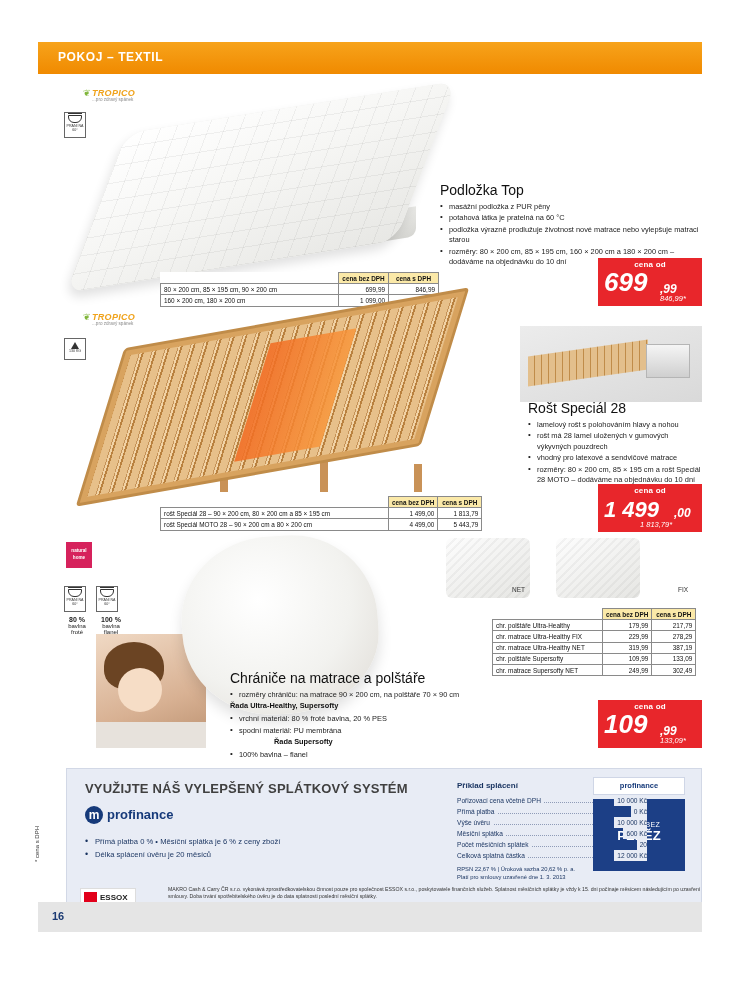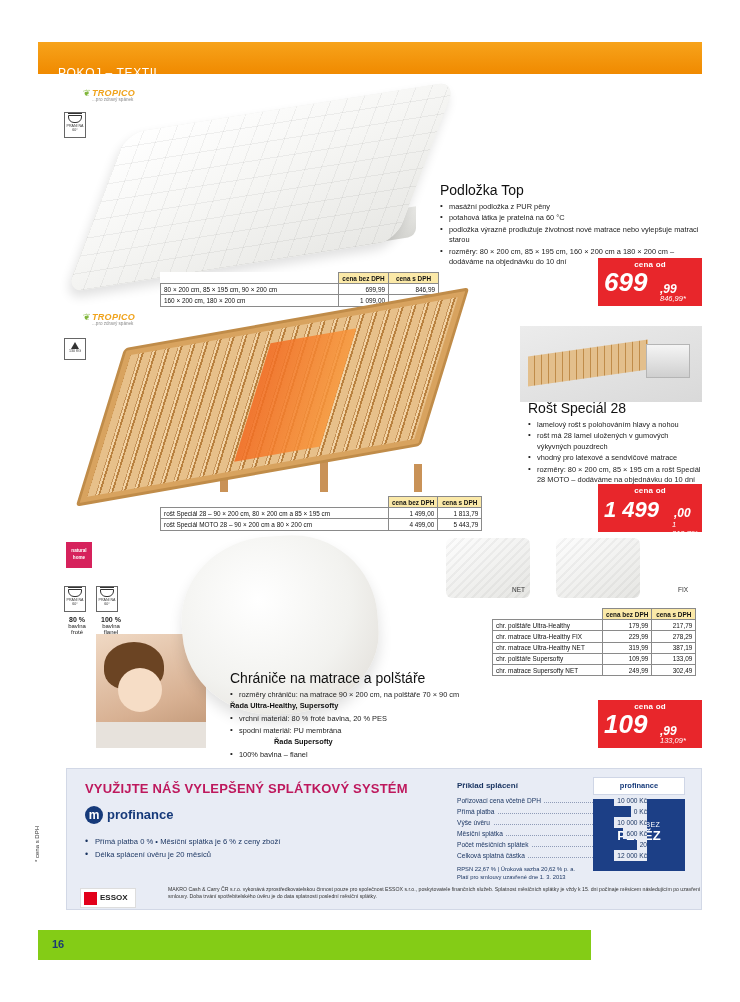--- a/index.html
+++ b/index.html
@@ -15,21 +15,21 @@
     position:absolute; left:0; top:0; width:740px; height:1002px;
     background:#fff;
   }
   
   .hdr {
     position:absolute; left:38px; top:42px; width:664px; height:32px;
     background:linear-gradient(to bottom,#f7a31b,#f08a00);
   }
   .hdr-title {
     position:absolute; left:20px; top:8px;
-    font-size:12px; font-weight:normal; color:#ffffff; letter-spacing:.6px;margin-top:16px;
+    font-size:12px; font-weight:bold; color:#ffffff; letter-spacing:.6px;
   }
   
   .prod-title { font-size:14px; font-weight:normal; color:#111; }
   ul.feat { margin:4px 0 0 0; padding:0; list-style:none; }
   ul.feat li {
     position:relative; padding-left:9px; font-size:7.4px; color:#222;
     line-height:10.4px; margin-bottom:1px;
   }
   ul.feat li:before {
     content:"•"; position:absolute; left:0; top:-1px; font-size:8px; color:#222;
@@ -212,21 +212,21 @@
   }
   .swatch-lbl { position:absolute; font-size:6.5px; color:#333; }
   
   .banner {
     position:absolute; left:66px; top:768px; width:636px; height:142px;
     background:#e8ecf5;
     border:1px solid #d2d8e6;
   }
   .banner-h {
     position:absolute; left:18px; top:12px;
-    font-size:13px; font-weight:bold; color:#be185d; letter-spacing:.2px;
+    font-size:13px; font-weight:bold; color:#404040; letter-spacing:.2px;
   }
   .pf-logo {
     position:absolute; left:18px; top:36px; width:150px; height:22px;
   }
   .pf-logo .m {
     position:absolute; left:0; top:1px; width:18px; height:18px;
     background:#163a7a; color:#fff; border-radius:50%;
     font-size:12px; font-weight:bold; text-align:center; line-height:18px;
   }
   .pf-logo .w {
@@ -286,22 +286,22 @@
   }
   .essox .t {
     position:absolute; left:19px; top:4px; font-size:8px; font-weight:bold; color:#222;
   }
   .legal {
     position:absolute; left:168px; top:886px; width:534px;
     font-size:5.2px; color:#333; line-height:7.2px;
   }
   
   .footer {
-    position:absolute; left:38px; top:930px; width:553px; height:30px;
-    background:#84cc16;
+    position:absolute; left:38px; top:902px; width:664px; height:30px;
+    background:#e5e5e5;
   }
   .footer .pg {
     position:absolute; left:14px; top:8px; font-size:11px; font-weight:bold;
     color:#1b3a73;
   }
   .footer .txt {
     position:absolute; right:18px; top:9px; font-size:9.6px; font-weight:bold;
     color:#1b2a52;
   }
   .vert {
@@ -436,21 +436,21 @@
         <td class="num">4 499,00</td>
         <td class="num">5 443,79</td>
       </tr>
     </tbody>
   </table>
 
   <div class="pricebox" style="left:598px; top:484px; width:104px; height:48px;">
     <div class="cenaod">cena od</div>
     <div class="big" style="font-size:22px; top:13px;">1 499</div>
     <div class="cents" style="left:76px; top:22px;">,00</div>
-    <div class="small" style="left:74px; top:36px;">1 813,79*</div>
+    <div class="small" style="left:42px; top:36px;">1 813,79*</div>
   </div>
 
   <div class="brandbox">
     <span>natural home</span>
   </div>
 
   <div class="care" style="left:64px; top:586px;">
     <div class="tub"></div>
     <div class="t">PRANÍ NA 60°</div>
   </div>

